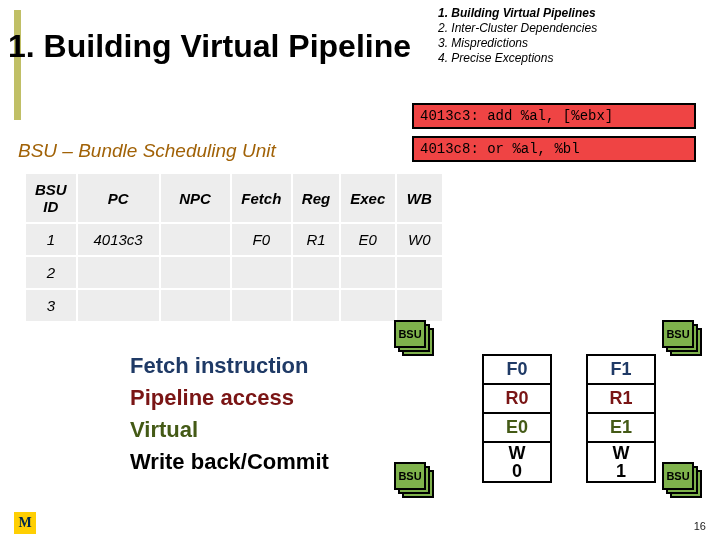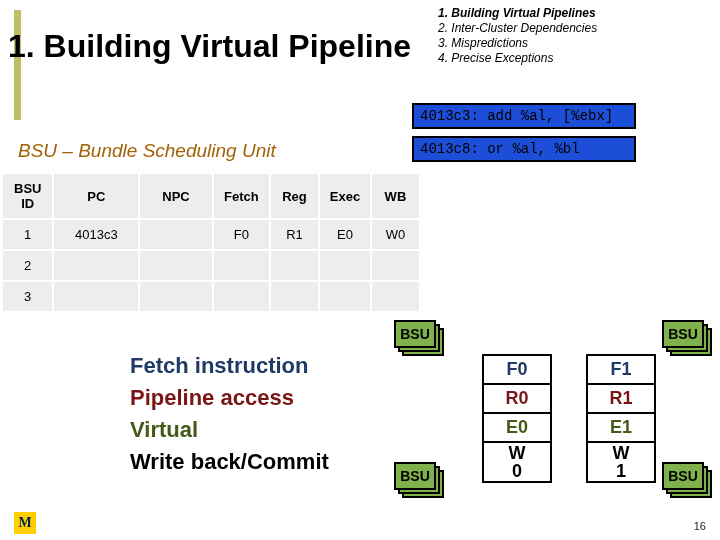--- a/index.html
+++ b/index.html
@@ -14,36 +14,36 @@
     position: absolute; left: 8px; top: 28px;
     font-size: 32px; font-weight: bold; color: #000;
   }
   .outline {
     position: absolute; left: 438px; top: 6px; width: 270px;
     font-size: 12px; font-style: italic; line-height: 1.25; color: #000;
   }
   .outline .bold { font-weight: bold; font-style: italic; }
 
   .codeblock {
-    position: absolute; left: 412px; width: 224px;
+    position: absolute; left: 412px; width: 284px;
     border: 2px solid #000; padding: 3px 6px;
     font-family: "Courier New", monospace; font-size: 14px;
-    background: #1d4ed8;
+    background: #ef4444;
   }
   .code1 { top: 103px; }
   .code2 { top: 136px; }
 
   .bsu-sub {
     position: absolute; left: 18px; top: 140px;
     font-size: 19px; font-style: italic; color: #a16207;
   }
 
   .table {
-    position: absolute; left: 1px; top: 172px; width: 420px;
-    border-collapse: collapse; font-size: 13px;
+    position: absolute; left: 24px; top: 172px; width: 420px;
+    border-collapse: collapse; font-size: 15px; font-style: italic;
   }
   .table th, .table td {
     border: 2px solid #fff; text-align: center; padding: 7px 5px;
   }
   .table th { background: #ededed; font-weight: bold; color: #000; }
   .table td { background: #ededed; color: #000; }
   .table td.empty { background: #ededed; }
   .col-id  { width: 42px; }
   .col-pc  { width: 70px; }
   .col-npc { width: 60px; }
@@ -69,23 +69,23 @@
   .pipe .cell:last-child { border-bottom: 2px solid #000; }
   .pipe0 { left: 482px; }
   .pipe1 { left: 586px; }
   .pipe .c-f { color: #1f3a66; }
   .pipe .c-r { color: #7a1515; }
   .pipe .c-e { color: #445a16; }
   .pipe .c-w { color: #000; line-height: 1.0; padding: 1px 0 1px 0; }
 
   .bsu-stack { position: absolute; width: 48px; height: 40px; }
   .bsu-stack div {
-    position: absolute; width: 42px; height: 28px;
+    position: absolute; width: 32px; height: 28px;
     border: 2px solid #000; background: #7fb24c;
-    font-size: 14px; font-weight: bold; display:flex;
+    font-size: 11px; font-weight: bold; display:flex;
     align-items:center; justify-content:center; color:#000;
   }
   .bsu-stack .b3 { left: 8px; top: 8px; }
   .bsu-stack .b2 { left: 4px; top: 4px; }
   .bsu-stack .b1 { left: 0;  top: 0; }
   .stack-tl { left: 394px; top: 320px; }
   .stack-bl { left: 394px; top: 462px; }
   .stack-tr { left: 662px; top: 320px; }
   .stack-br { left: 662px; top: 462px; }
 

